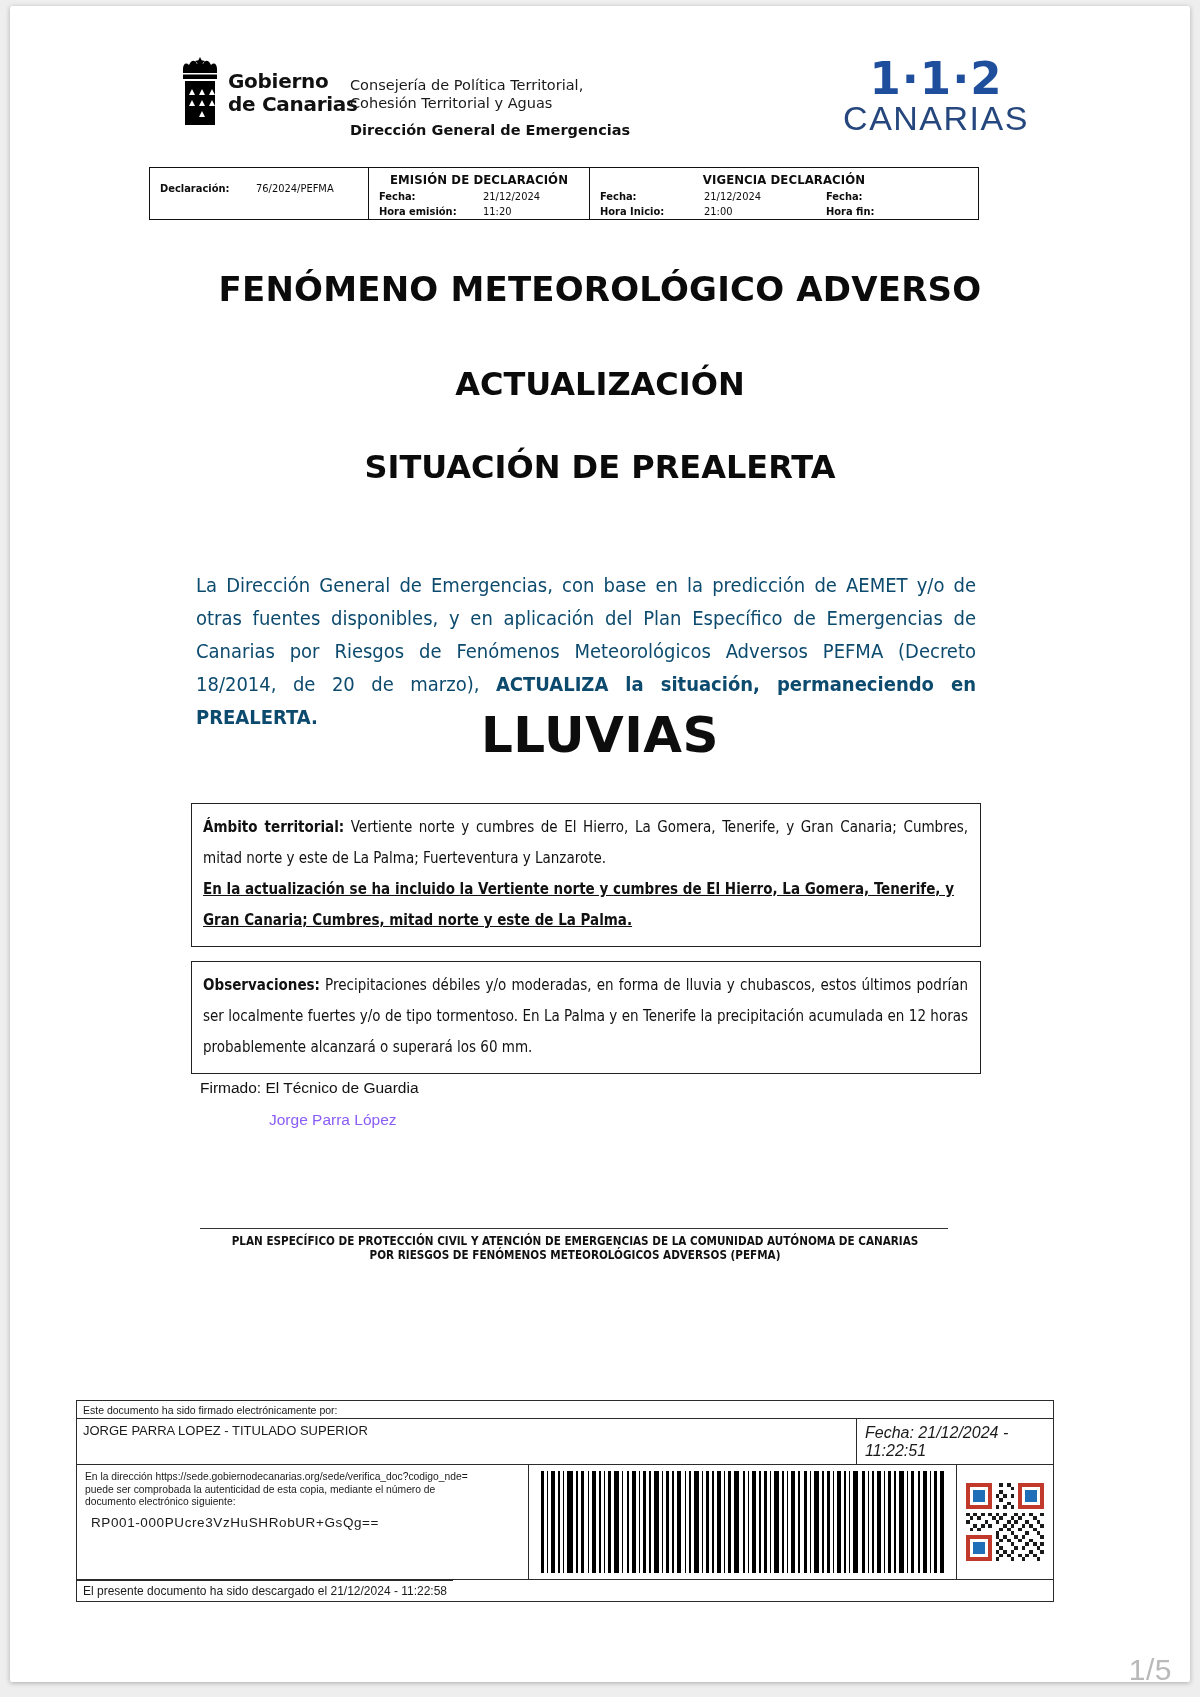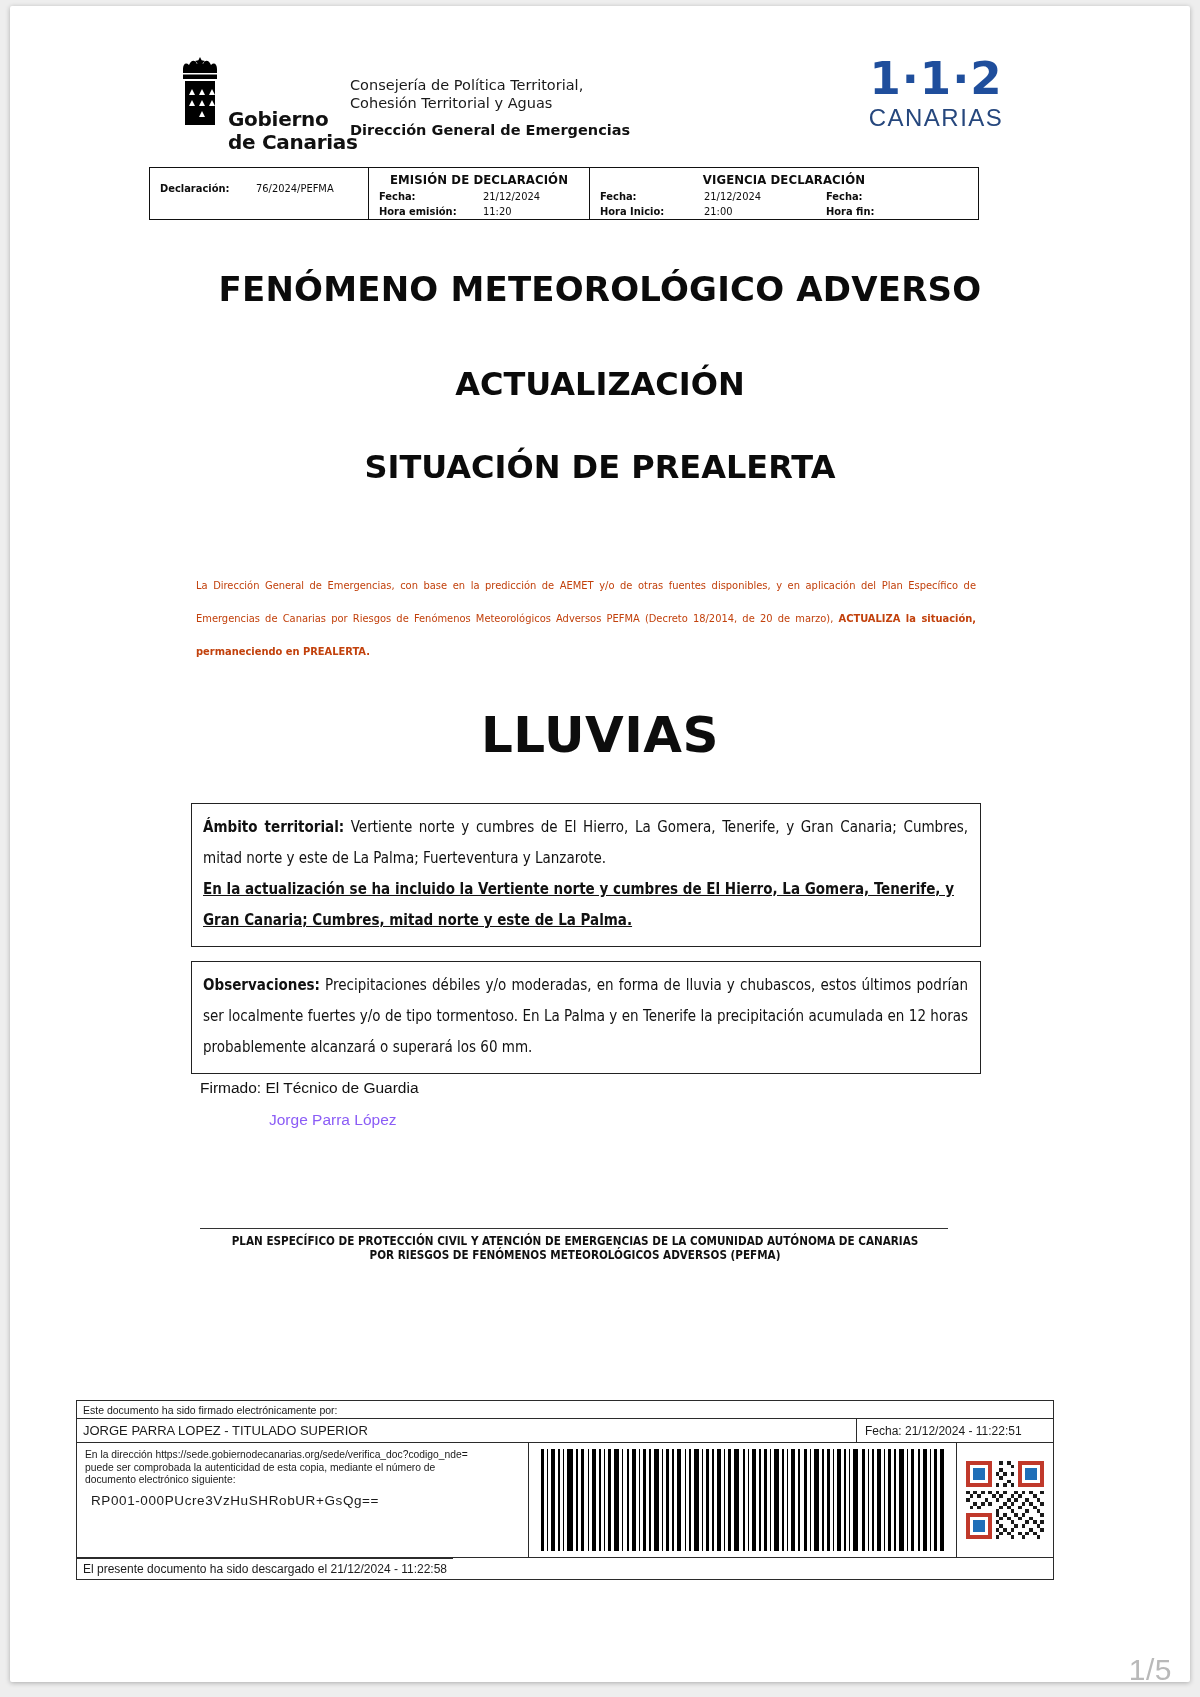--- a/index.html
+++ b/index.html
@@ -45,21 +45,20 @@
   .crest svg { display: block; }
   .gov-name {
     position: absolute;
     left: 218px; top: 22px;
     font-family: "DejaVu Sans", sans-serif;
     font-weight: 700;
     font-size: 20px;
     line-height: 23px;
     letter-spacing: -0.3px;
     color: #111;
-    margin-top: 38px;
   }
   .consejeria {
     position: absolute;
     left: 340px; top: 28px;
     font-family: "DejaVu Sans", sans-serif;
     font-size: 14.5px;
     line-height: 18px;
     color: #1a1a1a;
   }
   .direccion {
@@ -79,21 +78,21 @@
   .logo112 .digits {
     font-family: "DejaVu Sans", sans-serif;
     font-weight: 700;
     font-size: 45px;
     line-height: 45px;
     letter-spacing: 1px;
   }
   .logo112 .canarias {
     font-family: "Liberation Sans", sans-serif;
     font-weight: 400;
-    font-size: 24px;
+    font-size: 34px;
     line-height: 30px;
     letter-spacing: 1.5px;
     margin-top: 2px;
   }
 
   
   .decl-table {
     position: absolute;
     left: 139px; top: 161px;
     width: 830px;
@@ -142,24 +141,24 @@
   .t-main { top: 263px; font-size: 34px; letter-spacing: .2px; }
   .t-sub1 { top: 359px; font-size: 32px; }
   .t-sub2 { top: 442px; font-size: 32px; }
 
   
   .body-par {
     position: absolute;
     left: 186px; top: 563px;
     width: 780px;
     font-family: "DejaVu Sans Condensed", "DejaVu Sans", sans-serif;
-    font-size: 11px;
+    font-size: 20px;
     line-height: 33px;
     text-align: justify;
-    color: #c2410c;
+    color: #0c4a6e;
   }
   .body-par .b { font-weight: 700; }
 
   .t-lluvias {
     position: absolute;
     left: 0; right: 0; top: 700px;
     text-align: center;
     font-family: "DejaVu Sans", sans-serif;
     font-weight: 700;
     font-size: 50px;
@@ -236,22 +235,23 @@
   }
   .esig-mid { display: flex; }
   .esig-signer {
     flex: 1;
     font-size: 13px;
     padding: 4px 6px 4px;
     border-right: 1.1px solid #2b2b2b;
   }
   .esig-date {
     width: 196px;
-    font-size: 12px;
+    font-size: 16px;
     padding: 5px 6px 4px 8px;
+    font-style: italic;
   }
   .esig-body { display: flex; min-height: 80px; }
   .esig-verif {
     width: 452px;
     padding: 6px 8px 6px 8px;
     border-right: 1.1px solid #2b2b2b;
   }
   .esig-verif .line {
     font-size: 10.3px;
     line-height: 12.6px;

